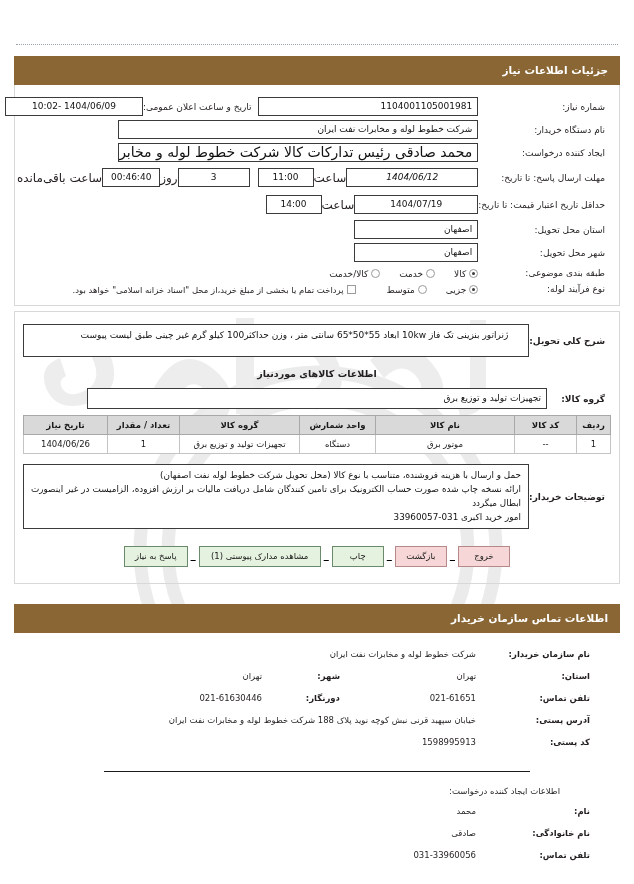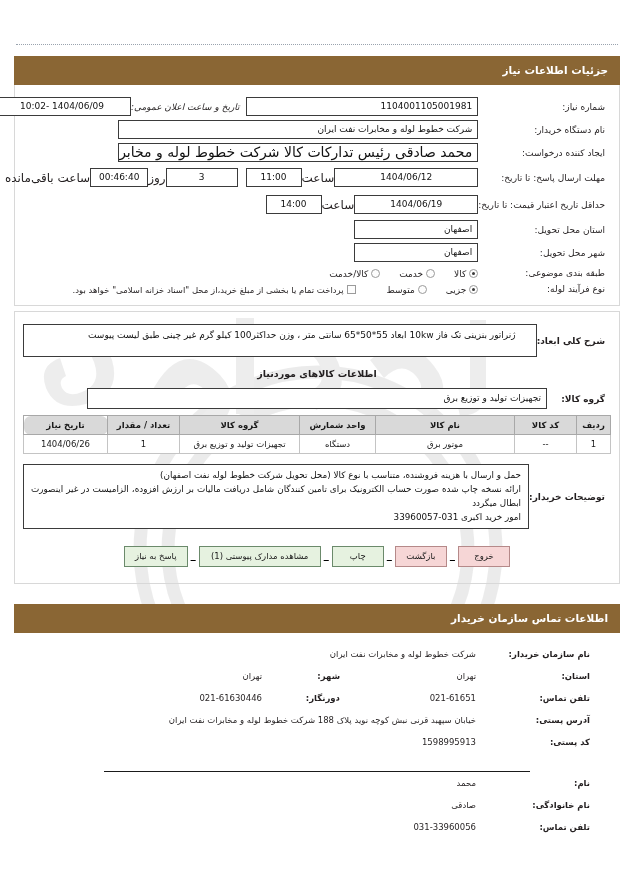--- a/index.html
+++ b/index.html
@@ -267,21 +267,21 @@
 
   <div class="panel">
     <table class="form">
 
       <tbody>
           <tr>
         <td class="lbl lbl-w">شماره نیاز:</td>
         <td style="width:182px;">
           <span class="fld num">1104001105001981</span>
         </td>
-        <td class="lbl" style="width:112px;font-style:italic;">تاریخ و ساعت اعلان عمومی:</td>
+        <td class="lbl" style="width:112px;">تاریخ و ساعت اعلان عمومی:</td>
         <td>
           <span class="fld ctr" style="width:138px;">1404/06/09 -10:02</span>
         </td>
         <td></td>
       </tr>
 
       <tr>
         <td class="lbl lbl-w">نام دستگاه خریدار:</td>
         <td colspan="3">
           <span class="fld" style="width:360px;">شرکت خطوط لوله و مخابرات نفت ایران</span>
@@ -299,21 +299,21 @@
         </td>
       </tr>
 
       <tr>
         <td class="lbl lbl-w">مهلت ارسال پاسخ: تا تاریخ:</td>
         <td>
           <table style="border-collapse:collapse;">
                 <tbody>
                   <tr>
             <td>
-                      <span class="fld ctr" style="width:144px;">1404/06/12</span>
+                      <span class="fld ctr" style="width:132px;font-style:italic;">1404/06/12</span>
                     </td>
             <td class="inline-lbl">ساعت</td>
             <td>
                       <span class="fld ctr" style="width:56px;">11:00</span>
                     </td>
           </tr>
                 </tbody>
               </table>
         </td>
         <td colspan="3">
@@ -334,21 +334,21 @@
         </td>
       </tr>
 
       <tr>
         <td class="lbl lbl-w">حداقل تاریخ اعتبار قیمت: تا تاریخ:</td>
         <td>
           <table style="border-collapse:collapse;">
                 <tbody>
                   <tr>
             <td>
-                      <span class="fld ctr" style="width:124px;">1404/06/19</span>
+                      <span class="fld ctr" style="width:124px;">1404/07/19</span>
                     </td>
             <td class="inline-lbl">ساعت</td>
             <td>
                       <span class="fld ctr" style="width:56px;">14:00</span>
                     </td>
           </tr>
                 </tbody>
               </table>
         </td>
         <td colspan="3"></td>
@@ -398,21 +398,21 @@
         </td>
       </tr>
     </tbody>
       </table>
   </div>
 
   <div class="panel" style="border-top:1px solid #d8d8d8;margin-top:5px;padding:10px 8px 10px 8px;">
     <table class="form">
       <tbody>
           <tr>
-        <td class="lbl" style="width:64px;font-weight:bold;">شرح کلی ابعاد:</td>
+        <td class="lbl" style="width:64px;font-weight:bold;">شرح کلی تحویل:</td>
         <td>
           <div class="descbox" style="height:33px;">ژنراتور بنزینی تک فاز 10kw  ابعاد 55*50*65 سانتی متر ، وزن حداکثر100 کیلو گرم غیر چینی طبق لیست پیوست</div>
         </td>
       </tr>
     </tbody>
       </table>
 
     <div class="subhead">اطلاعات کالاهای موردنیاز</div>
 
     <table class="form">
@@ -428,21 +428,21 @@
 
     <table class="goods">
       <thead>
         <tr>
           <th style="width:34px;">ردیف</th>
           <th style="width:62px;">کد کالا</th>
           <th>نام کالا</th>
           <th style="width:76px;">واحد شمارش</th>
           <th style="width:120px;">گروه کالا</th>
           <th style="width:72px;">تعداد / مقدار</th>
-          <th style="width:84px;border-radius:7px;">تاریخ نیاز</th>
+          <th style="width:84px;">تاریخ نیاز</th>
         </tr>
       </thead>
       <tbody>
         <tr>
           <td>1</td>
           <td>--</td>
           <td>موتور برق</td>
           <td>دستگاه</td>
           <td>تجهیزات تولید و توزیع برق</td>
           <td>1</td>
@@ -505,20 +505,21 @@
         <td class="c-val ltr">1598995913</td>
         <td colspan="2"></td>
       </tr>
     </tbody>
       </table>
 
     <hr class="hr-rule">
   </div>
 
   <div class="contact" style="padding-top:0;">
+    <div class="creator-title">اطلاعات ایجاد کننده درخواست:</div>
     <table class="contact-tbl">
       <tbody>
           <tr>
         <td class="c-lbl" style="width:100px;">نام:</td>
         <td class="c-val" style="width:150px;">محمد</td>
         <td></td>
       </tr>
       <tr>
         <td class="c-lbl">نام خانوادگی:</td>
         <td class="c-val">صادقی</td>

